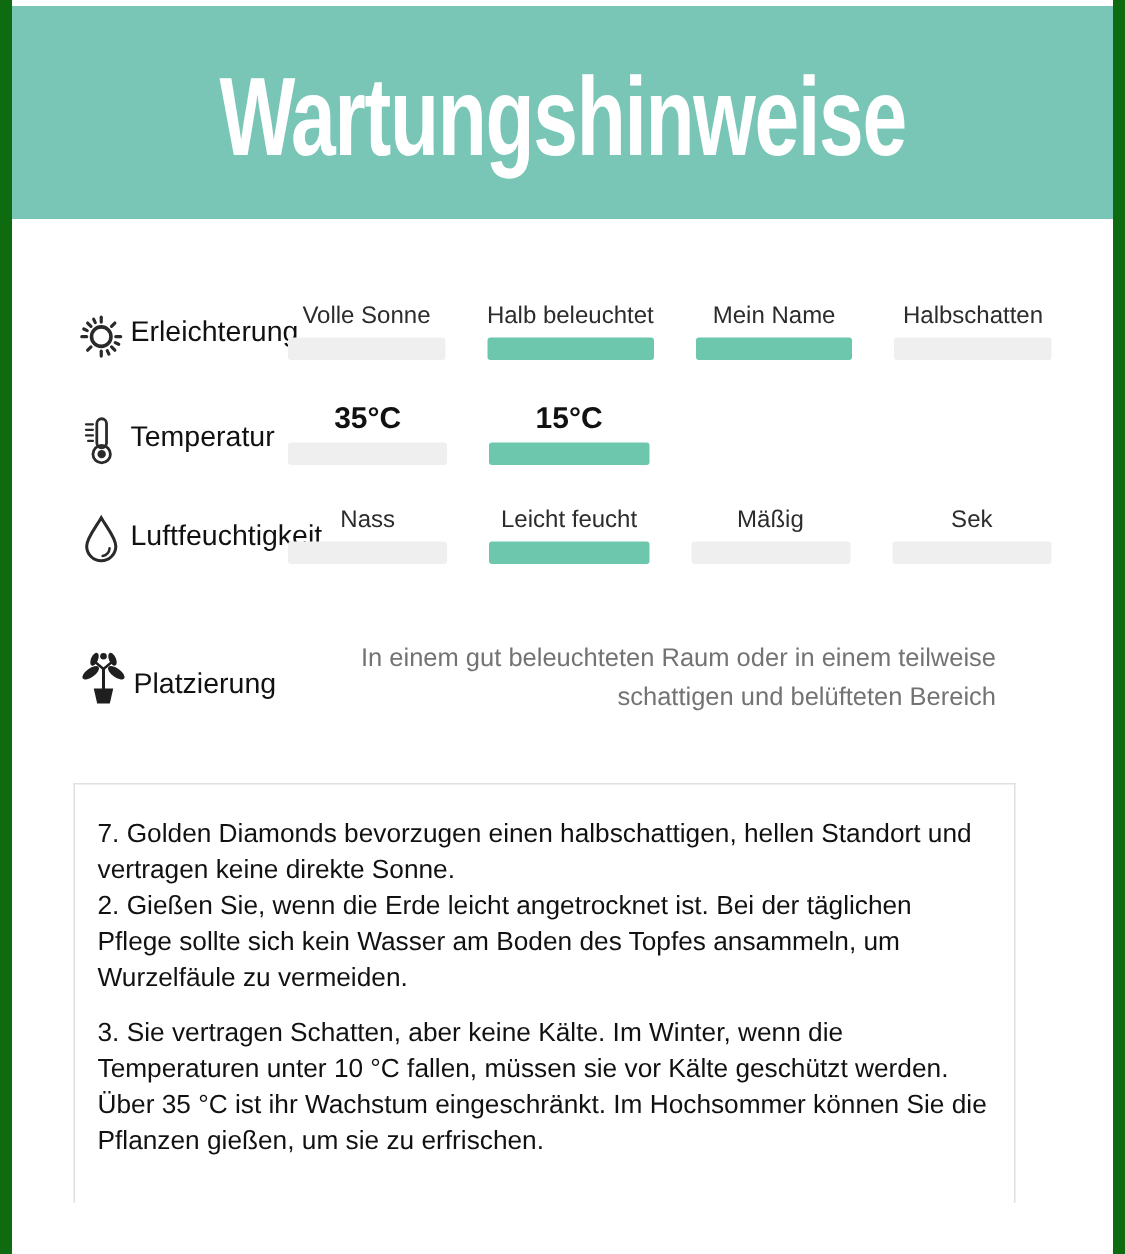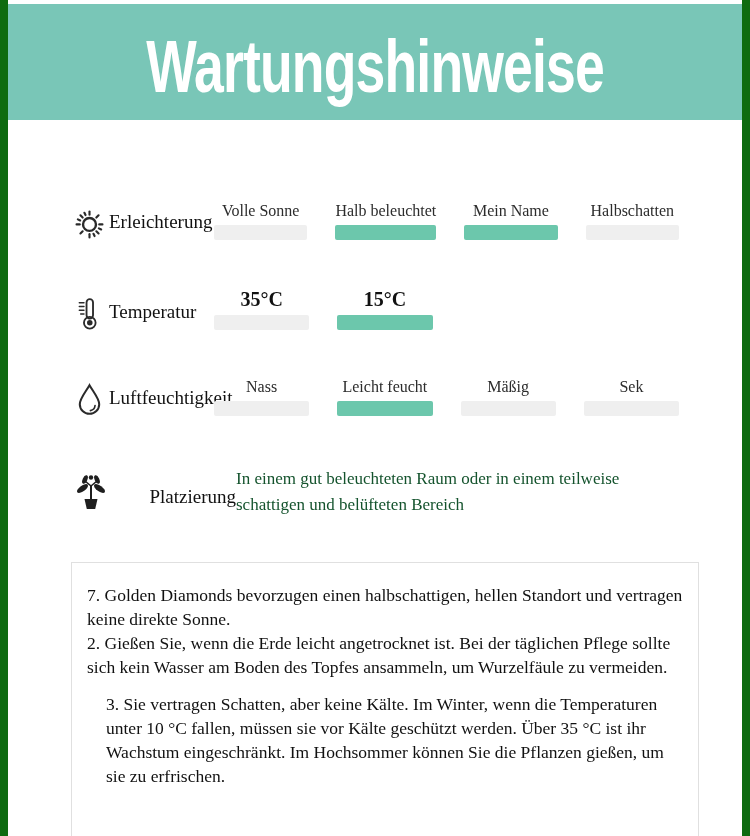--- a/index.html
+++ b/index.html
@@ -7,66 +7,66 @@
     width:750px;height:836px;position:relative;overflow:hidden;
     background:#ffffff;
     font-family:"Liberation Sans","DejaVu Sans",sans-serif;
     color:#1c1c1c;
   }
   .edge{position:absolute;top:0;bottom:0;width:8px;background:var(--edge-green,#0e6b10);z-index:10;}
   .edge.left{left:0;}
   .edge.right{right:0;}
 
   .header{
-    position:absolute;left:8px;right:8px;top:4px;height:116px;
+    position:absolute;left:8px;right:8px;top:4px;height:142px;
     background:var(--header-bg,#79c6b7);
     display:flex;align-items:center;justify-content:center;
   }
   .header h1{
     margin:0;color:#ffffff;font-size:63px;font-weight:700;
     letter-spacing:-1px;white-space:nowrap;
     transform:scale(0.85,1.18);transform-origin:center;
     padding-top:6px;
   }
 
-  .content{position:absolute;left:8px;right:8px;top:145px;bottom:0;padding:0 63px;box-sizing:border-box;font-family:Liberation Serif, serif;}
-
-  .spec-row{display:flex;align-items:flex-end;margin-top:48px;}
+  .content{position:absolute;left:8px;right:8px;top:145px;bottom:0;padding:0 41px;box-sizing:border-box;}
+
+  .spec-row{display:flex;align-items:flex-end;margin-top:28px;}
   .spec-row.first{margin-top:57px;}
   .spec-label{
     width:143px;flex:0 0 143px;display:flex;align-items:center;
     font-size:19px;color:#111;padding-bottom:0;line-height:22px;white-space:nowrap;
   }
   .spec-label .icon{width:37px;height:37px;flex:0 0 37px;margin-right:1px;position:relative;top:2px;}
   .options{flex:1;display:grid;grid-template-columns:repeat(4,1fr);column-gap:9px;gap:28px;}
   .option{display:flex;flex-direction:column;align-items:stretch;}
   .option-label{
     text-align:center;font-size:16px;color:#2c2c2c;margin-bottom:5px;white-space:nowrap;
   }
   .bold-values .option-label{font-size:20px;font-weight:700;color:#111;margin-bottom:4px;}
   .bar{height:15px;background:var(--inactive-bar,#efefef);border-radius:2px;}
   .bar.active{background:var(--active-bar,#6cc7ac);}
 
   .placement-row{display:flex;align-items:center;margin-top:50px;}
   .placement-label{
     width:165px;flex:0 0 165px;display:flex;align-items:flex-end;
-    font-size:19px;color:#111;line-height:22px;white-space:nowrap;justify-content:space-between;
+    font-size:19px;color:#111;line-height:22px;white-space:nowrap;
   }
   .placement-label .icon{width:40px;height:44px;flex:0 0 40px;margin-right:0;}
-  .placement-desc{flex:1;font-size:17px;line-height:26px;color:#14532d;max-width:450px;}
+  .placement-desc{flex:1;font-size:17px;line-height:26px;color:#737373;max-width:450px;text-align:right;}
 
   .care-box{
     margin-top:44px;margin-left:0;width:628px;box-sizing:border-box;
     border:1px solid #e0e0e0;border-bottom:none;
     background:#ffffff;height:280px;
     padding:20px 15px 0 15px;
   }
   .care-box p{margin:0;font-size:17.5px;line-height:24px;color:#111;}
   .care-box p + p{margin-top:0;}
-  .care-box p.gap{margin-top:13px;margin-left:19px;}
+  .care-box p.gap{margin-top:13px;}
 
   .icon svg{display:block;width:100%;height:100%;}
 </style>
 </head>
 <body>
 
 <div class="edge left"></div>
 <div class="edge right"></div>
 
 <div class="header">

